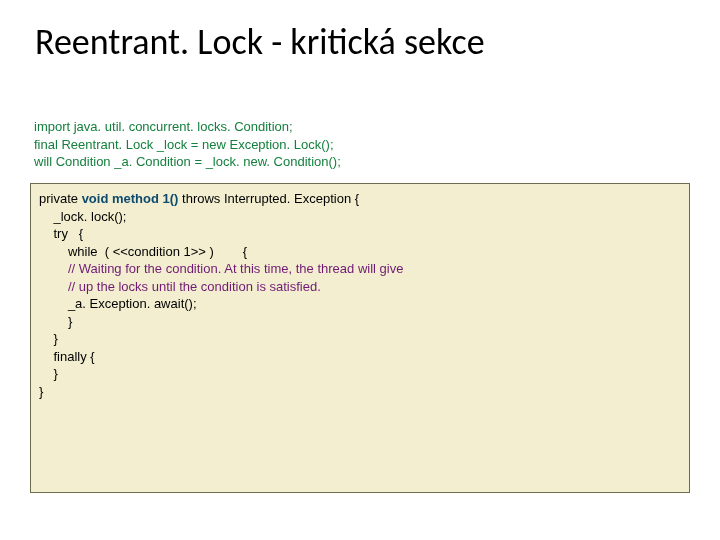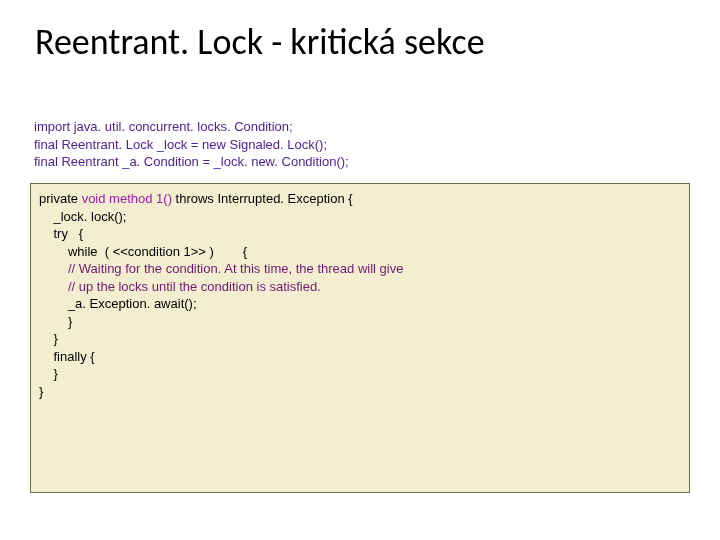--- a/index.html
+++ b/index.html
@@ -28,51 +28,51 @@
     font-weight: 400;
     padding-left: 35px;
   }
   .intro-block {
     position: absolute;
     top: 118px;
     left: 34px;
     font-family: Arial, sans-serif;
     font-size: 13px;
     line-height: 1.35;
-    color: #4c1d95;
+    color: #15803d;
   }
   .code-box {
     position: absolute;
     top: 183px;
     left: 30px;
     width: 660px;
     height: 310px;
     background: #f2eecf;
     border: 1px solid #6d6d4b;
     box-sizing: border-box;
     padding: 6px 8px;
     font-family: Arial, sans-serif;
     font-size: 13px;
     line-height: 1.35;
   }
-  .kw { font-weight: 400; color: #a21caf; margin-top: 38px; }
+  .kw { font-weight: 700; color: #0c4a6e; margin-top: 38px; }
   .comment { color: #701a75; }
   .code-line { white-space: pre; }
 </style>
 </head>
 <body>
 
 <div class="slide">
 
   <div class="title">Reentrant. Lock - kritická sekce</div>
 
   <div class="intro-block">
     <div class="code-line">import java. util. concurrent. locks. Condition;</div>
-    <div class="code-line">final Reentrant. Lock _lock = new Signaled. Lock();</div>
-    <div class="code-line">final Reentrant _a. Condition = _lock. new. Condition();</div>
+    <div class="code-line">final Reentrant. Lock _lock = new Exception. Lock();</div>
+    <div class="code-line">will Condition _a. Condition = _lock. new. Condition();</div>
   </div>
 
   <div class="code-box">
     <div class="code-line"><span>private </span><span class="kw">void method 1()</span><span> throws Interrupted. Exception {</span></div>
     <div class="code-line">    _lock. lock();</div>
     <div class="code-line">    try   {</div>
     <div class="code-line">        while  ( &lt;&lt;condition 1&gt;&gt; )        {</div>
     <div class="code-line comment">        // Waiting for the condition. At this time, the thread will give</div>
     <div class="code-line comment">        // up the locks until the condition is satisfied.</div>
     <div class="code-line">        _a. Exception. await();</div>

